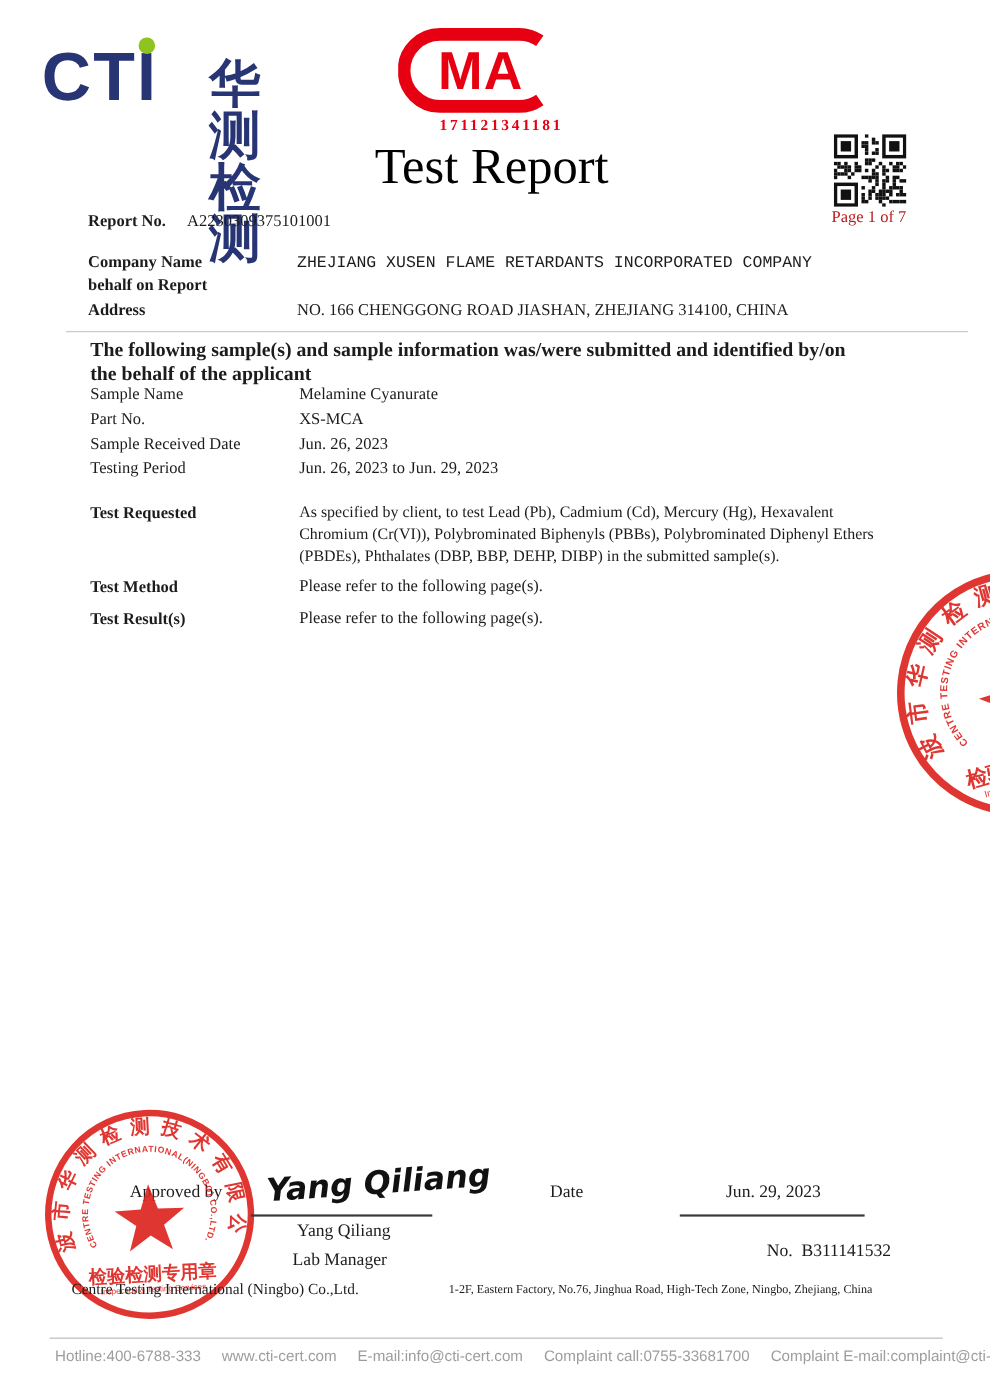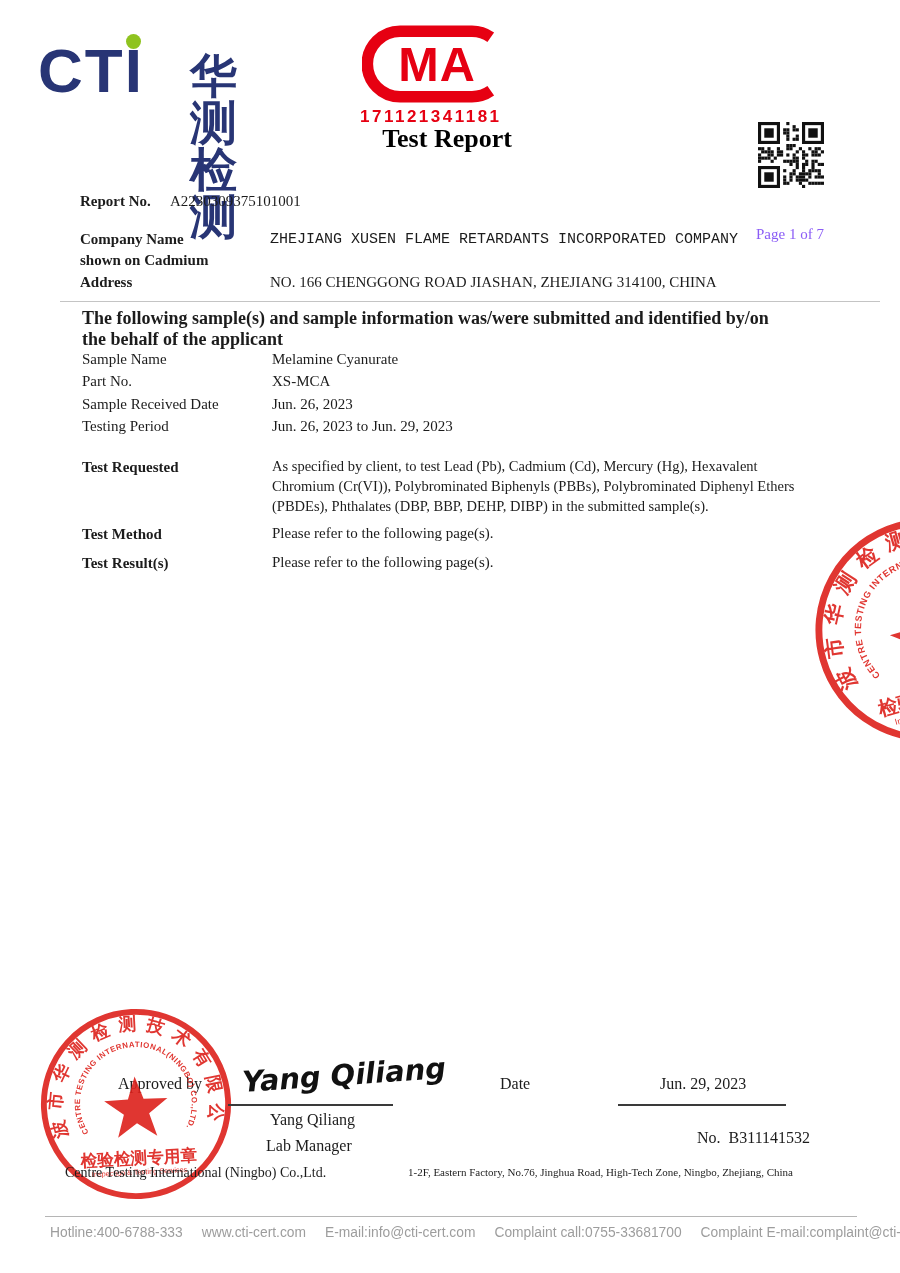--- a/index.html
+++ b/index.html
@@ -9,24 +9,24 @@
     background:#ffffff; overflow:hidden; color:#1c1c1c;
   }
   .abs { position:absolute; }
   
   .cti-word { position:relative; font-family:"Liberation Sans", sans-serif;
     font-weight:bold; font-size:62px; letter-spacing:2px; color:#283575; line-height:1; }
   .cti-dot { position:absolute; width:15px; height:15px; border-radius:50%;
     background:#8fc31f; top:-6px; right:3px; }
   .cti-cn { font-family:"Liberation Sans", sans-serif; font-weight:bold;
     font-size:47px; color:#283575; letter-spacing:6px; line-height:1; }
-  .cma-num { font-family:Liberation Sans, sans-serif; font-weight:bold;
-    font-size:17px; letter-spacing:2.5px; color:#e60012; text-align:left; }
-  .doc-title { font-size:26px; font-weight:bold; text-align:center; color:#000; }
-  .page-label { font-size:15px; color:#8b5cf6;margin-top:36px; }
+  .cma-num { font-family:Liberation Serif, serif; font-weight:bold;
+    font-size:14px; letter-spacing:2.5px; color:#e60012; text-align:right; }
+  .doc-title { font-size:46px; font-weight:normal; text-align:center; color:#000; }
+  .page-label { font-size:15px; color:#b91c1c; }
   
   .lbl { font-weight:bold; font-size:15px; white-space:nowrap; }
   .val { font-size:15px; white-space:nowrap; }
   .wrapval { font-size:14.5px; white-space:normal; line-height:20px; }
   .intro { font-weight:bold; font-size:18px; line-height:21px; }
   .thin-rule { height:1px; background:#c4c4c4; }
   .plain { font-weight:normal; }
   
   .sig { font-family:"DejaVu Sans", sans-serif; font-style:italic; font-weight:bold;
     font-size:29px; color:#111; transform:rotate(-4deg); white-space:nowrap; }
@@ -186,21 +186,21 @@
       <rect x="0" y="42" width="21" height="21" fill="#111"></rect>
       <rect x="3" y="45" width="15" height="15" fill="#fff"></rect>
       <rect x="6" y="48" width="9" height="9" fill="#111"></rect>
     </svg>
   <div class="abs page-label" style="left:756px; top:190px;">Page 1 of 7</div>
 
   <div class="abs lbl" style="left:80px; top:193px;">Report No.</div>
   <div class="abs val" style="left:170px; top:193px;">A2230309375101001</div>
 
   <div class="abs lbl" style="left:80px; top:231px;">Company Name</div>
-  <div class="abs lbl" style="left:80px; top:252px;">shown on Cadmium</div>
+  <div class="abs lbl" style="left:80px; top:252px;">behalf on Report</div>
   <div class="abs val" style="left:270px; top:231px;font-family:Liberation Mono, monospace;">ZHEJIANG XUSEN FLAME RETARDANTS INCORPORATED COMPANY</div>
   <div class="abs lbl" style="left:80px; top:274px;">Address</div>
   <div class="abs val" style="left:270px; top:274px;">NO. 166 CHENGGONG ROAD JIASHAN, ZHEJIANG 314100, CHINA</div>
 
   <div class="abs thin-rule" style="left:60px; top:301px; width:820px;"></div>
 
   <div class="abs intro" style="left:82px; top:308px; width:700px;">The following sample(s) and sample information was/were submitted and identified by/on the behalf of the applicant</div>
 
   <div class="abs lbl plain" style="left:82px; top:351px;">Sample Name</div>
   <div class="abs val" style="left:272px; top:351px;">Melamine Cyanurate</div>

